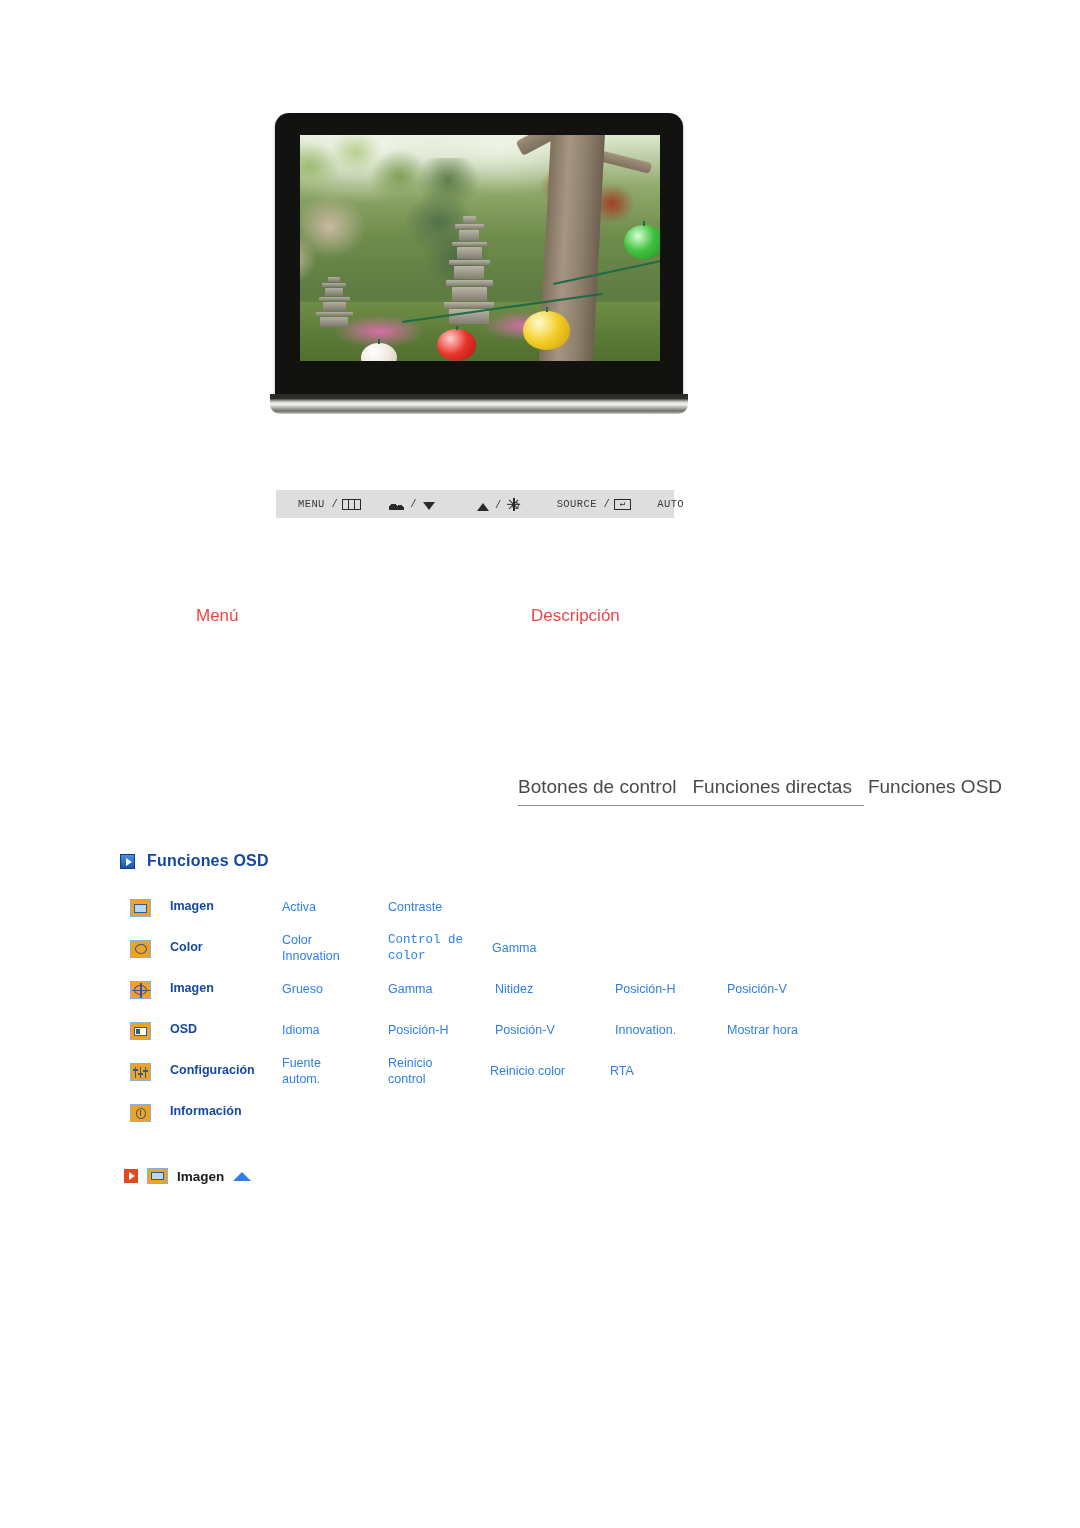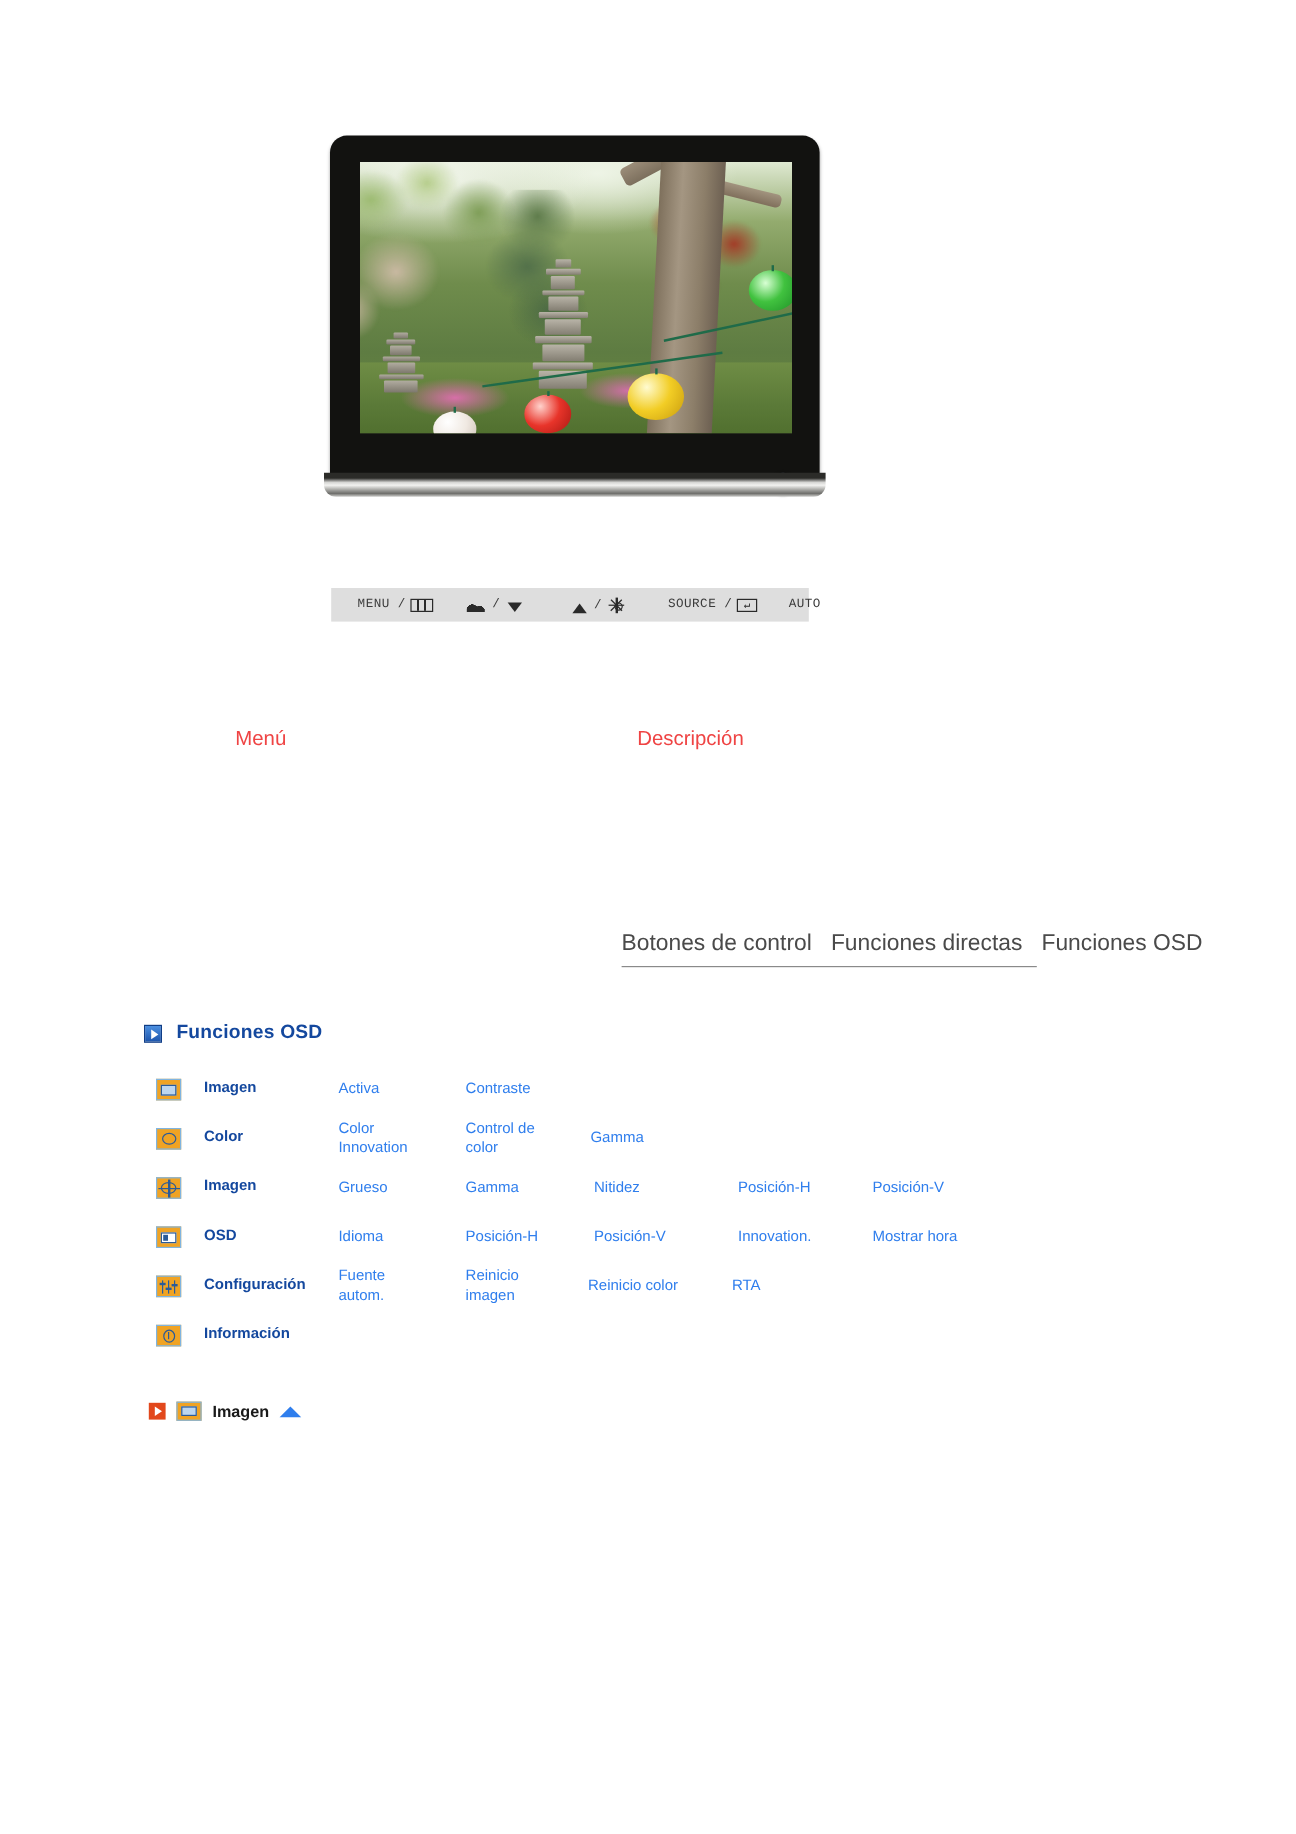--- a/index.html
+++ b/index.html
@@ -466,21 +466,21 @@
     <span class="osd-item" style="left:258px;top:5px;">Contraste</span>
   </div>
 
   <div class="osd-row">
     <span class="osd-icon ic-color">
         <i class="in"></i>
       </span>
     <span class="osd-cat">Color</span>
     <span class="osd-item" style="left:152px;top:-3px;">Color
 Innovation</span>
-    <span class="osd-item" style="left:258px;top:-3px;">Control de
+    <span class="osd-item" style="left:258px;top:-3px;font-family:Liberation Mono, monospace;">Control de
 color</span>
     <span class="osd-item" style="left:362px;top:5px;">Gamma</span>
   </div>
 
   <div class="osd-row">
     <span class="osd-icon ic-geo">
         <i class="in"></i>
       </span>
     <span class="osd-cat">Imagen</span>
     <span class="osd-item" style="left:152px;top:5px;">Grueso</span>
@@ -510,21 +510,21 @@
           <i></i>
           <b></b>
           <b></b>
           <b></b>
         </i>
       </span>
     <span class="osd-cat">Configuración</span>
     <span class="osd-item" style="left:152px;top:-3px;">Fuente
 autom.</span>
     <span class="osd-item" style="left:258px;top:-3px;">Reinicio
-imagen</span>
+control</span>
     <span class="osd-item" style="left:360px;top:5px;">Reinicio color</span>
     <span class="osd-item" style="left:480px;top:5px;">RTA</span>
   </div>
 
   <div class="osd-row">
     <span class="osd-icon ic-info">
         <i class="in"></i>
       </span>
     <span class="osd-cat">Información</span>
   </div>

